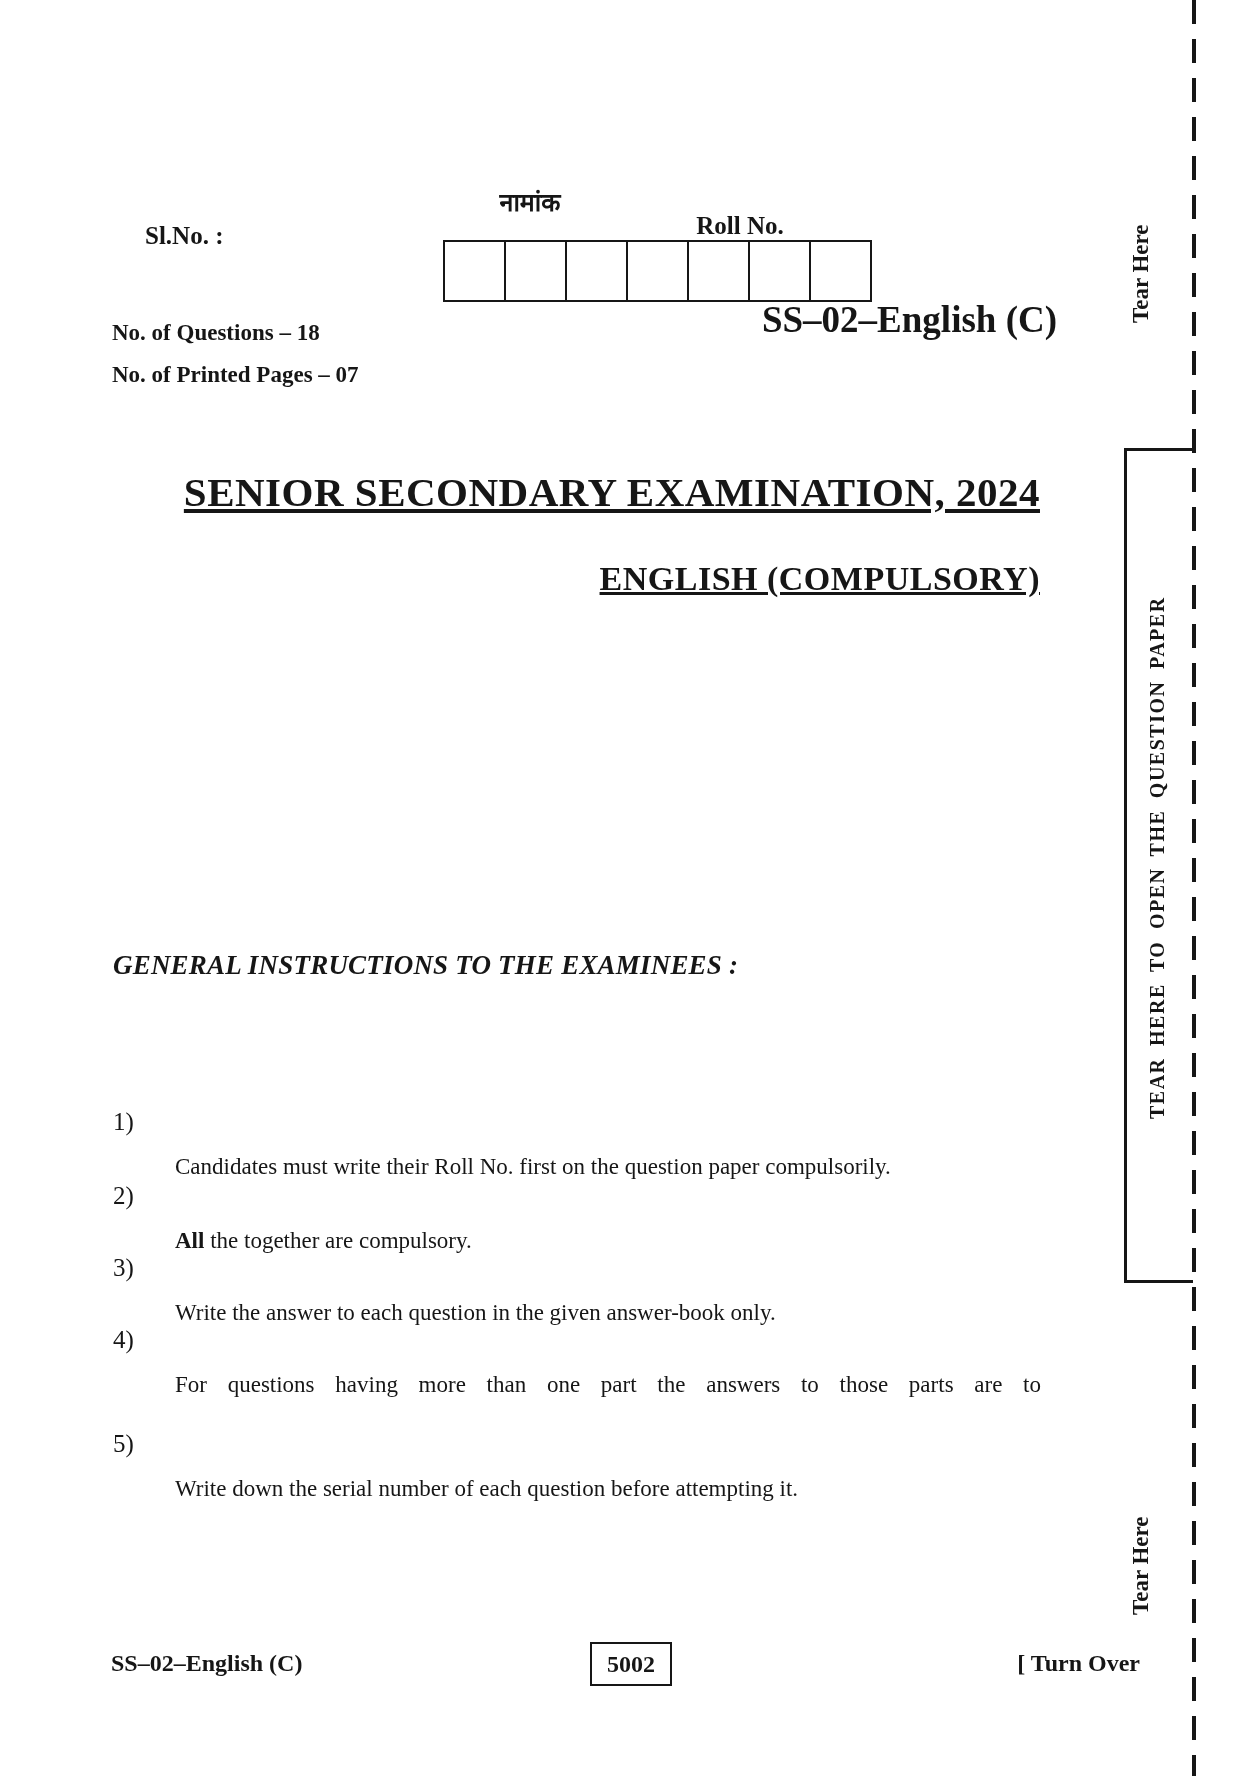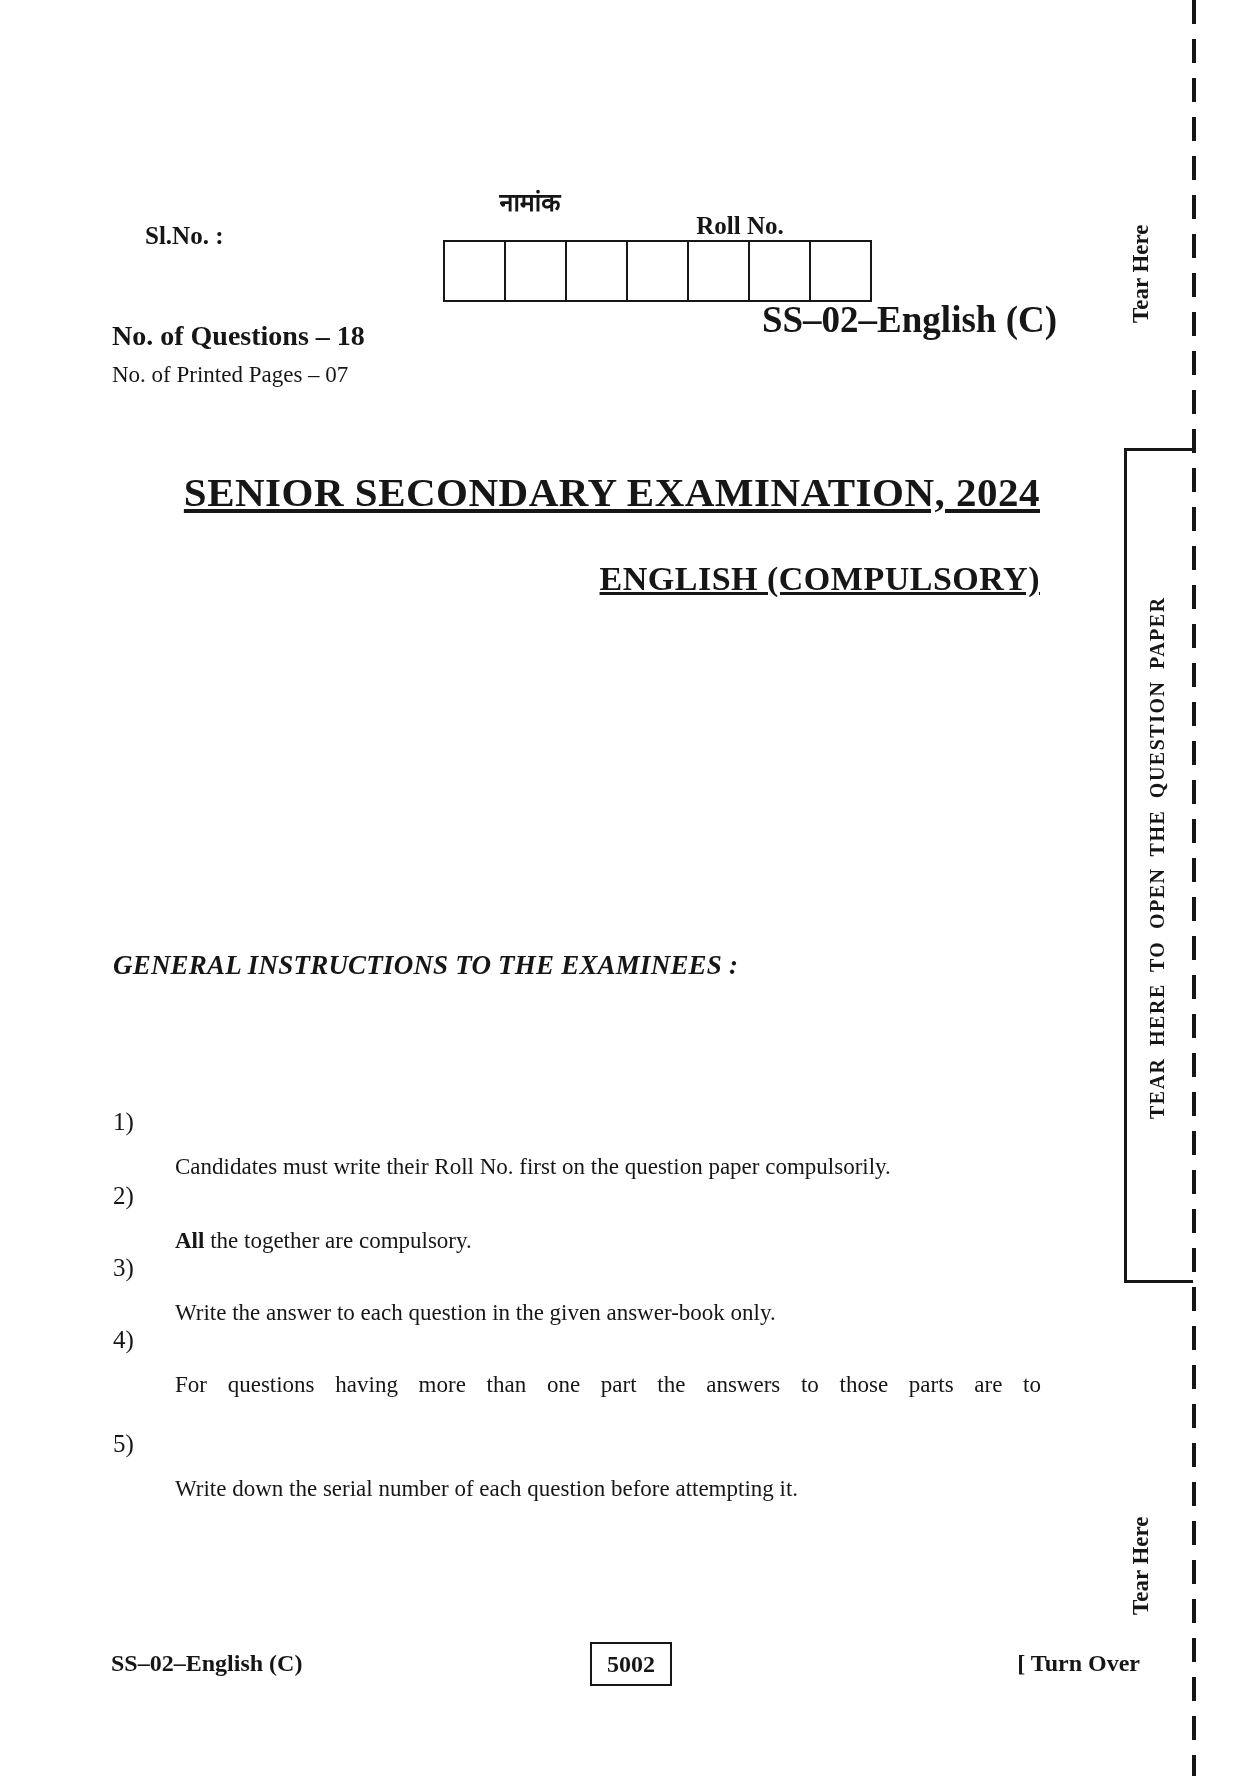--- a/index.html
+++ b/index.html
@@ -15,22 +15,22 @@
   .slno { left:145px; top:222px; font-size:25px; font-weight:bold; }
   .namank { left:455px; top:184px; width:150px; text-align:center;
             font-size:25px; font-weight:bold;
             font-family:"DejaVu Sans", sans-serif; }
   .rollno-label { left:665px; top:192px; width:150px; text-align:center;
                   font-size:25px; font-weight:bold;margin-top:20px; }
   .roll-grid { left:443px; top:240px; display:flex; border:2px solid #161616; }
   .roll-cell { width:59px; height:58px; border-right:2px solid #161616; background:#fff; }
   .roll-cell:last-child { border-right:none; }
 
-  .qcount { left:112px; top:320px; font-size:28px; font-weight:bold; }
-  .pcount { left:112px; top:362px; font-size:23px; font-weight:normal; }
+  .qcount { left:112px; top:320px; font-size:23px; font-weight:bold; }
+  .pcount { left:112px; top:362px; font-size:23px; font-weight:bold; }
   .paper-code { left:640px; top:298px; width:417px; text-align:right;
                 font-size:37px; font-weight:bold; }
 
   
   .cblock { left:113px; width:927px; text-align:right;text-decoration:underline; }
   .title    { top:468px; font-size:41px; font-weight:bold; letter-spacing:0.5px; }
   .subject  { top:560px; font-size:34px; font-weight:bold; letter-spacing:0.5px; }
   .timerow  { top:646px; font-size:28px; font-weight:bold; }
   .marksrow { top:726px; font-size:30px; font-weight:bold; }
 

